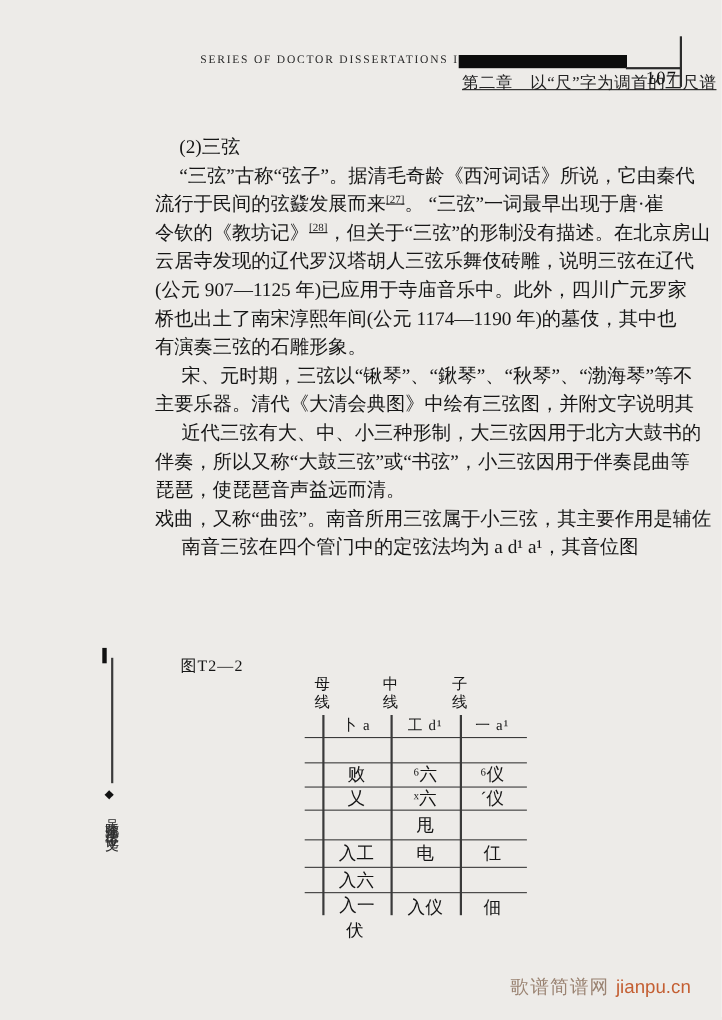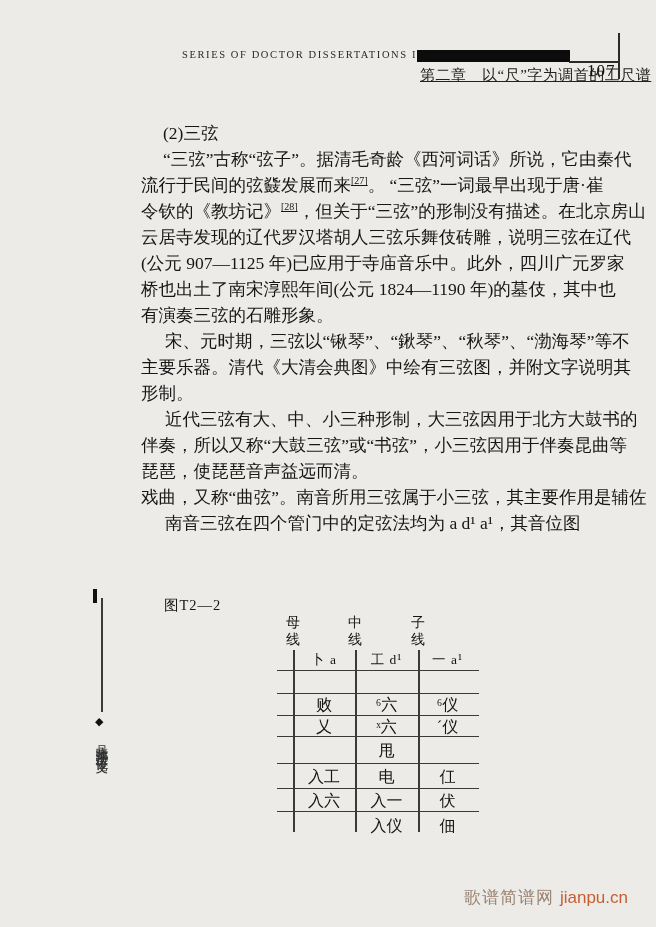--- a/index.html
+++ b/index.html
@@ -79,21 +79,21 @@
   }
   .dg-cell.c2{width:63px;}
   .dg-cell.c3{width:59px;}
   .dg-row.hdr .dg-cell{font-size:13.5px;letter-spacing:1px;}
   .r-h{height:21px;line-height:20px;}
   .r-0{height:23px;}
   .r-1{height:22px;line-height:22px;}
   .r-2{height:21px;line-height:21px;}
   .r-3{height:27px;line-height:27px;}
   .r-4{height:25px;line-height:25px;}
-  .r-5{height:23px;line-height:23px;}
+  .r-5{height:23px;line-height:23px;flex-direction:column;}
   .r-6{height:30px;line-height:28px;}
   
   .watermark{
     position:absolute;right:28px;top:886px;
     font-size:17px;white-space:nowrap;
     font-family:"Liberation Sans", sans-serif;
   }
   .watermark .wm-name{color:#9a8372;letter-spacing:1px;}
   .watermark .wm-url{color:#c45f33;margin-left:6px;}
 </style>
@@ -114,25 +114,24 @@
   <div class="side-diamond">◆</div>
   <div class="side-text">吴晓萍博士学位论文</div>
 
   <div class="body-text">
     <div class="line indent1">(2)三弦</div>
     <div class="line indent1">“三弦”古称“弦子”。据清毛奇龄《西河词话》所说，它由秦代</div>
     <div class="line">流行于民间的弦鼗发展而来<sup>[27]</sup>。 “三弦”一词最早出现于唐·崔</div>
     <div class="line">令钦的《教坊记》<sup>[28]</sup>，但关于“三弦”的形制没有描述。在北京房山</div>
     <div class="line">云居寺发现的辽代罗汉塔胡人三弦乐舞伎砖雕，说明三弦在辽代</div>
     <div class="line">(公元 907—1125 年)已应用于寺庙音乐中。此外，四川广元罗家</div>
-    <div class="line">桥也出土了南宋淳熙年间(公元 1824—1190 年)的墓伎，其中也</div>
+    <div class="line">桥也出土了南宋淳熙年间(公元 1174—1190 年)的墓伎，其中也</div>
     <div class="line">有演奏三弦的石雕形象。</div>
     <div class="line indent2">宋、元时期，三弦以“锹琴”、“鍬琴”、“秋琴”、“渤海琴”等不</div>
     <div class="line">主要乐器。清代《大清会典图》中绘有三弦图，并附文字说明其</div>
-    <div class="line">形制。</div>
     <div class="line indent2">近代三弦有大、中、小三种形制，大三弦因用于北方大鼓书的</div>
     <div class="line">伴奏，所以又称“大鼓三弦”或“书弦”，小三弦因用于伴奏昆曲等</div>
     <div class="line">琵琶，使琵琶音声益远而清。</div>
     <div class="line">戏曲，又称“曲弦”。南音所用三弦属于小三弦，其主要作用是辅佐</div>
     <div class="line indent2">南音三弦在四个管门中的定弦法均为 a  d¹  a¹，其音位图</div>
   </div>
 
   <div class="figure-label">图T2—2</div>
 
   <div class="diagram">

